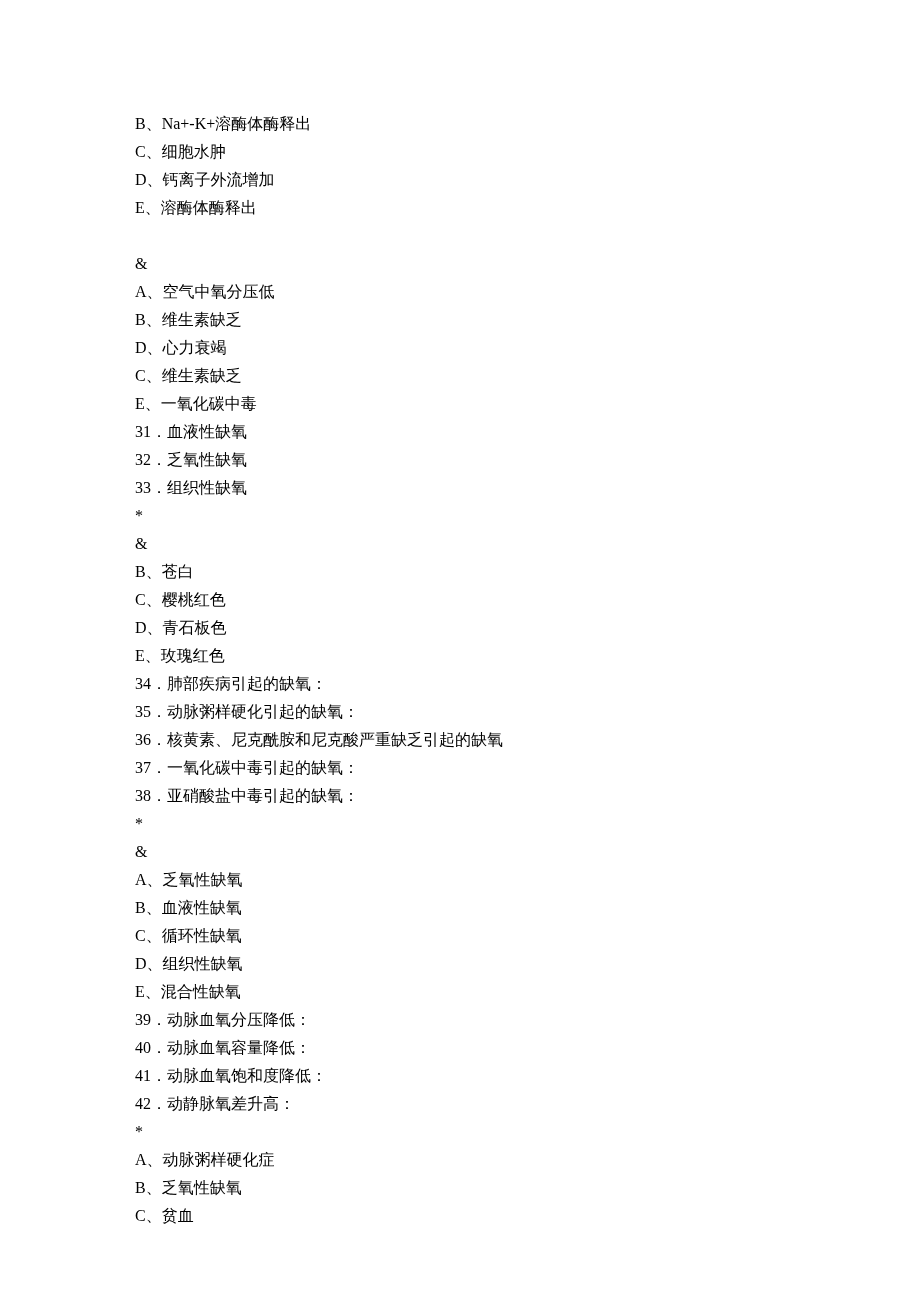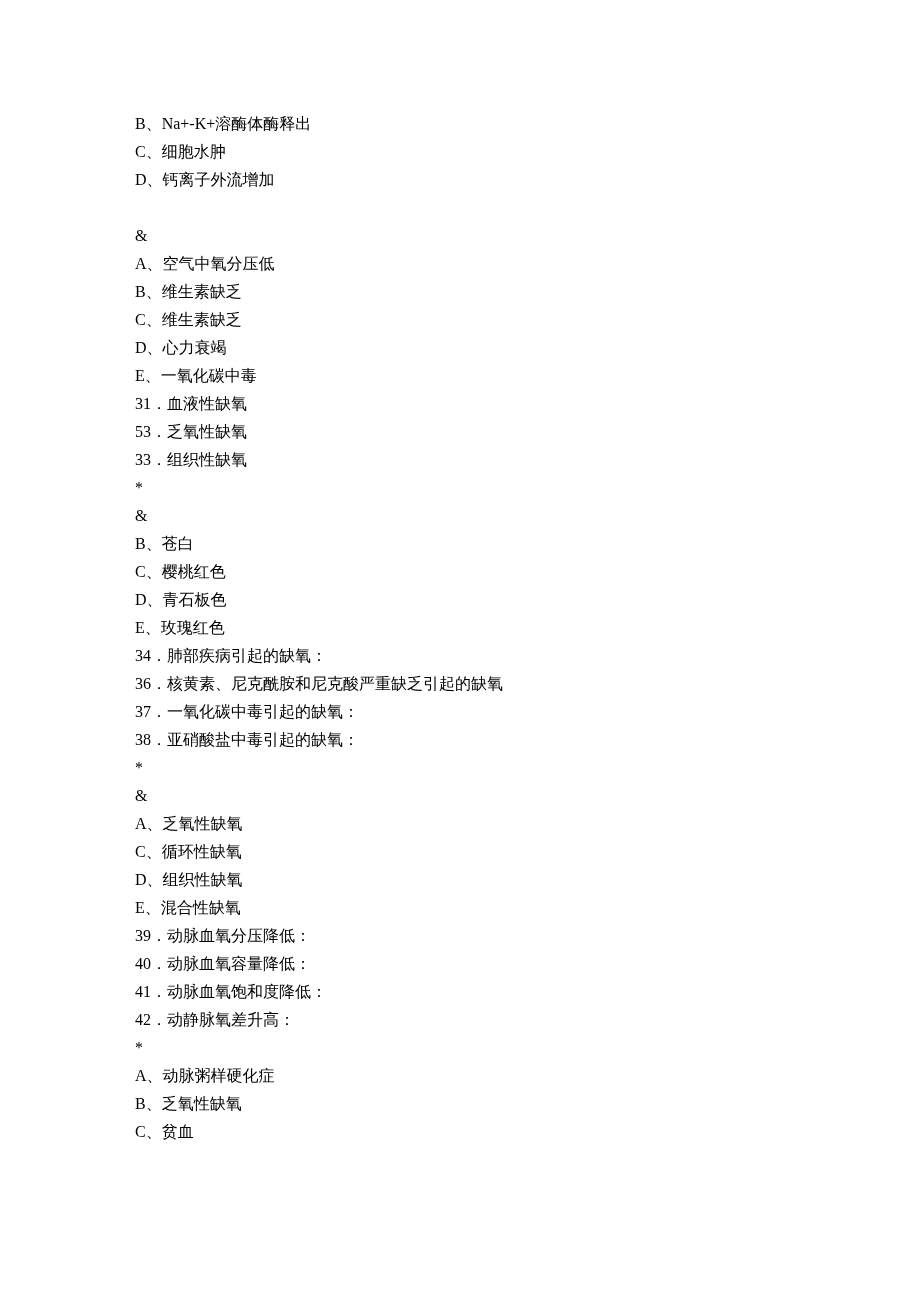--- a/index.html
+++ b/index.html
@@ -22,43 +22,46 @@
       white-space: pre-wrap;
     }
   </style>
 </head>
 <body>
 
 <div id="content">
     <span class="line">B、Na+-K+溶酶体酶释出</span>
     <span class="line">C、细胞水肿</span>
     <span class="line">D、钙离子外流增加</span>
+    <span class="line">E、溶酶体酶释出</span>
     <span class="line">&nbsp;</span>
     <span class="line">&amp;</span>
     <span class="line">A、空气中氧分压低</span>
     <span class="line">B、维生素缺乏</span>
+    <span class="line">D、心力衰竭</span>
     <span class="line">C、维生素缺乏</span>
-    <span class="line">D、心力衰竭</span>
     <span class="line">E、一氧化碳中毒</span>
     <span class="line">31．血液性缺氧</span>
-    <span class="line">53．乏氧性缺氧</span>
+    <span class="line">32．乏氧性缺氧</span>
     <span class="line">33．组织性缺氧</span>
     <span class="line">*</span>
     <span class="line">&amp;</span>
     <span class="line">B、苍白</span>
     <span class="line">C、樱桃红色</span>
     <span class="line">D、青石板色</span>
     <span class="line">E、玫瑰红色</span>
     <span class="line">34．肺部疾病引起的缺氧：</span>
+    <span class="line">35．动脉粥样硬化引起的缺氧：</span>
     <span class="line">36．核黄素、尼克酰胺和尼克酸严重缺乏引起的缺氧</span>
     <span class="line">37．一氧化碳中毒引起的缺氧：</span>
     <span class="line">38．亚硝酸盐中毒引起的缺氧：</span>
     <span class="line">*</span>
     <span class="line">&amp;</span>
     <span class="line">A、乏氧性缺氧</span>
+    <span class="line">B、血液性缺氧</span>
     <span class="line">C、循环性缺氧</span>
     <span class="line">D、组织性缺氧</span>
     <span class="line">E、混合性缺氧</span>
     <span class="line">39．动脉血氧分压降低：</span>
     <span class="line">40．动脉血氧容量降低：</span>
     <span class="line">41．动脉血氧饱和度降低：</span>
     <span class="line">42．动静脉氧差升高：</span>
     <span class="line">*</span>
     <span class="line">A、动脉粥样硬化症</span>
     <span class="line">B、乏氧性缺氧</span>

